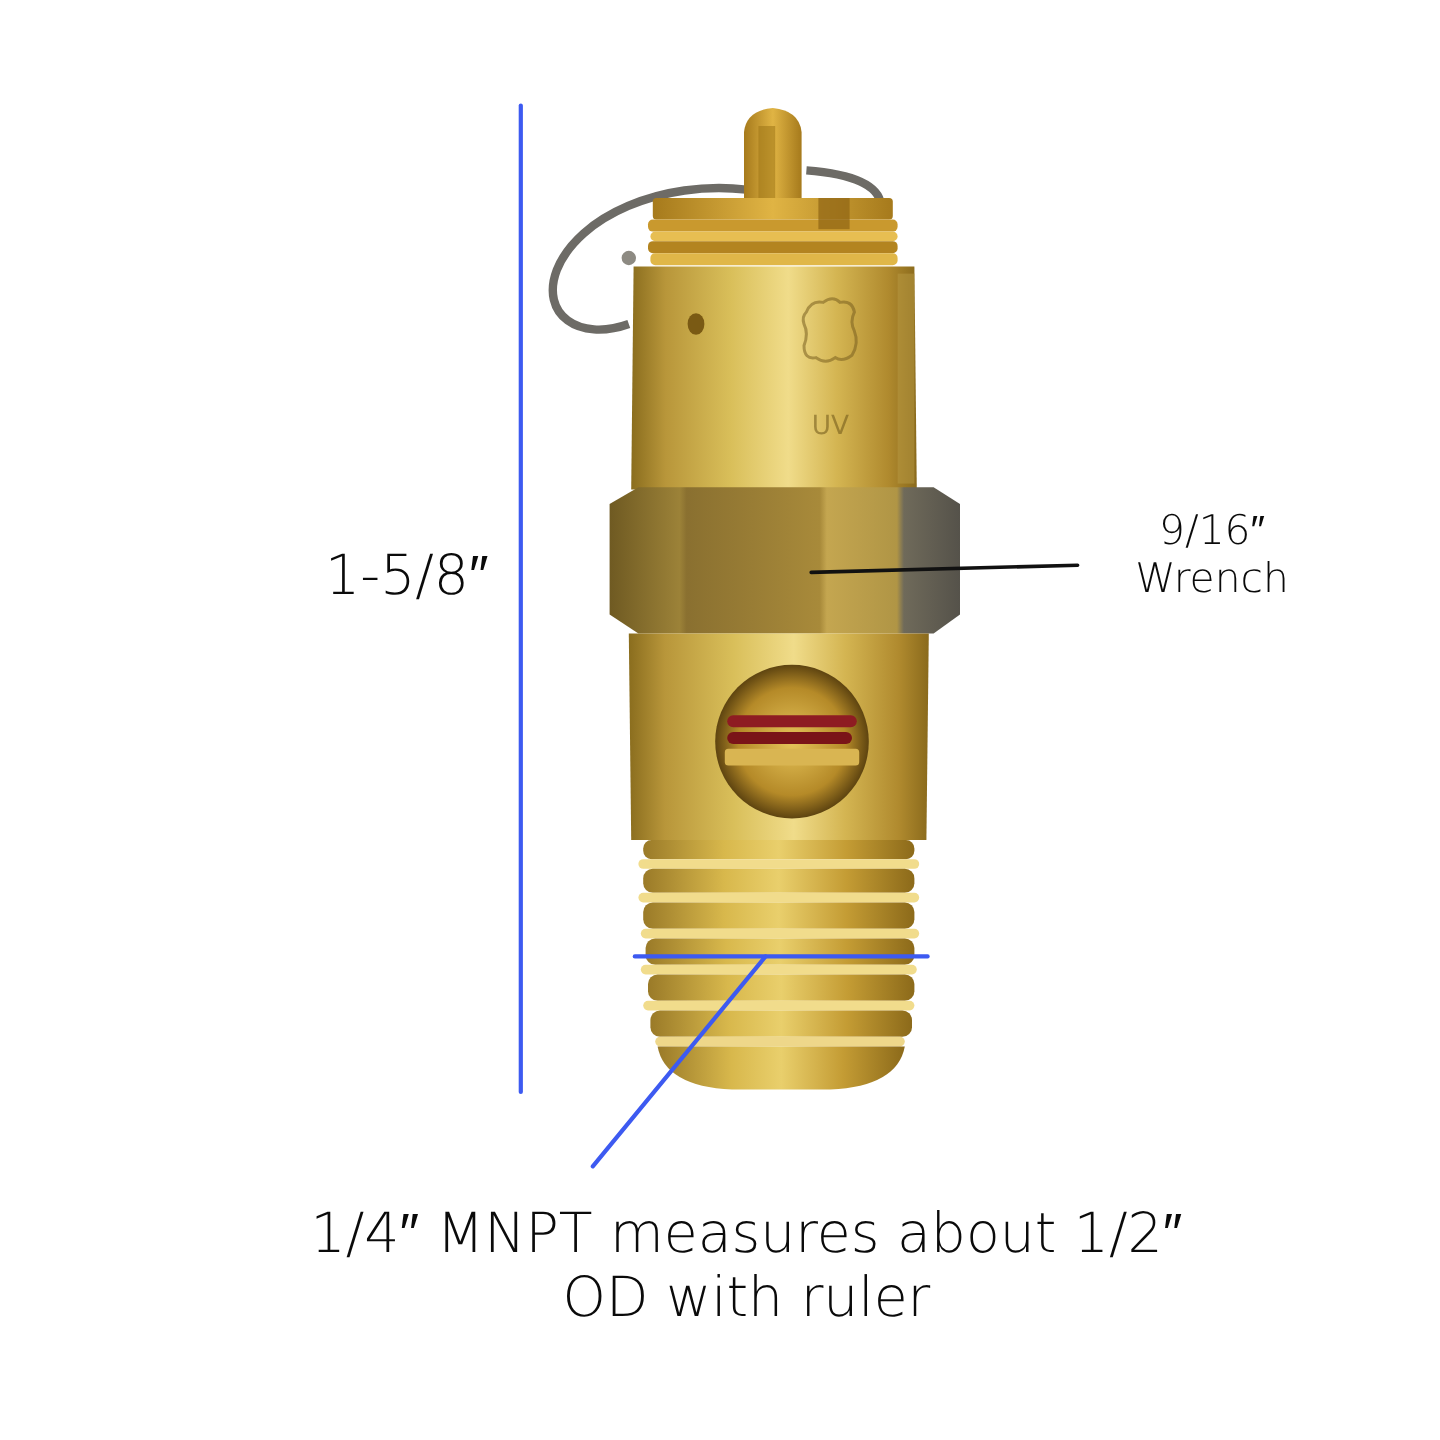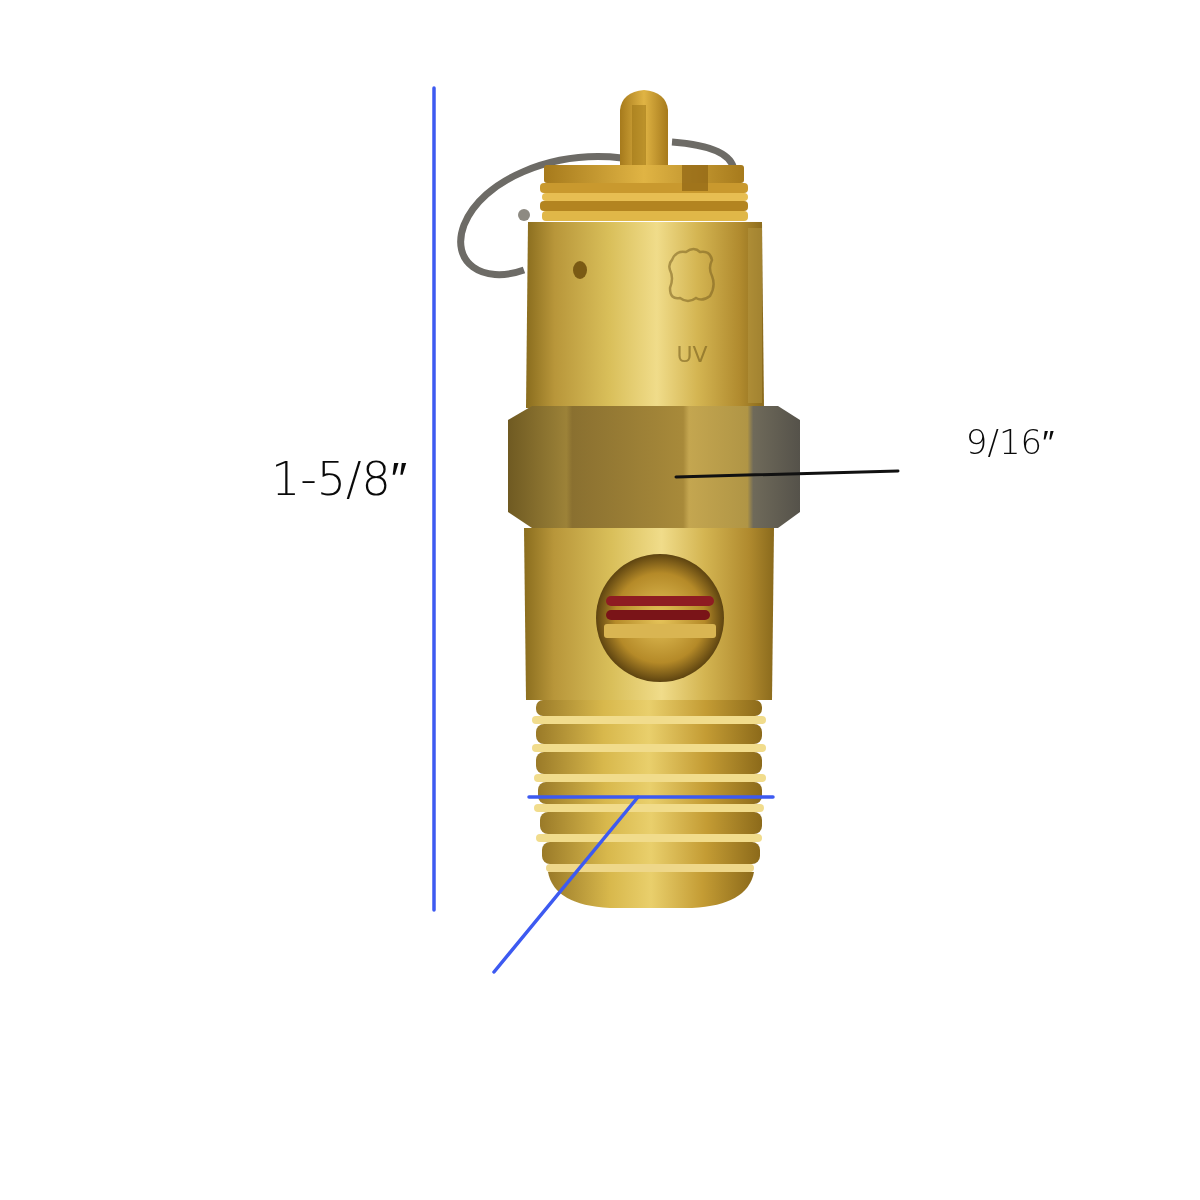--- a/index.html
+++ b/index.html
@@ -114,15 +114,20 @@
     <line x1="497" y1="797" x2="741" y2="797" stroke="#3d5af1" stroke-width="3.5" stroke-linecap="round"></line>
     <line x1="606" y1="797" x2="462" y2="972" stroke="#3d5af1" stroke-width="3.5" stroke-linecap="round"></line>
   </svg>
 
   <div class="label lbl-tall">
     <span>1-5/8″</span>
   </div>
 
   <div class="label lbl-wrench">
     <span>9/16″</span>
+    <span>Wrench</span>
   </div>
 
+  <div class="label lbl-thread">
+    <span>1/4″ MNPT measures about 1/2″</span>
+    <span>OD with ruler</span>
+  </div>
 </div>
 
 </body></html>

